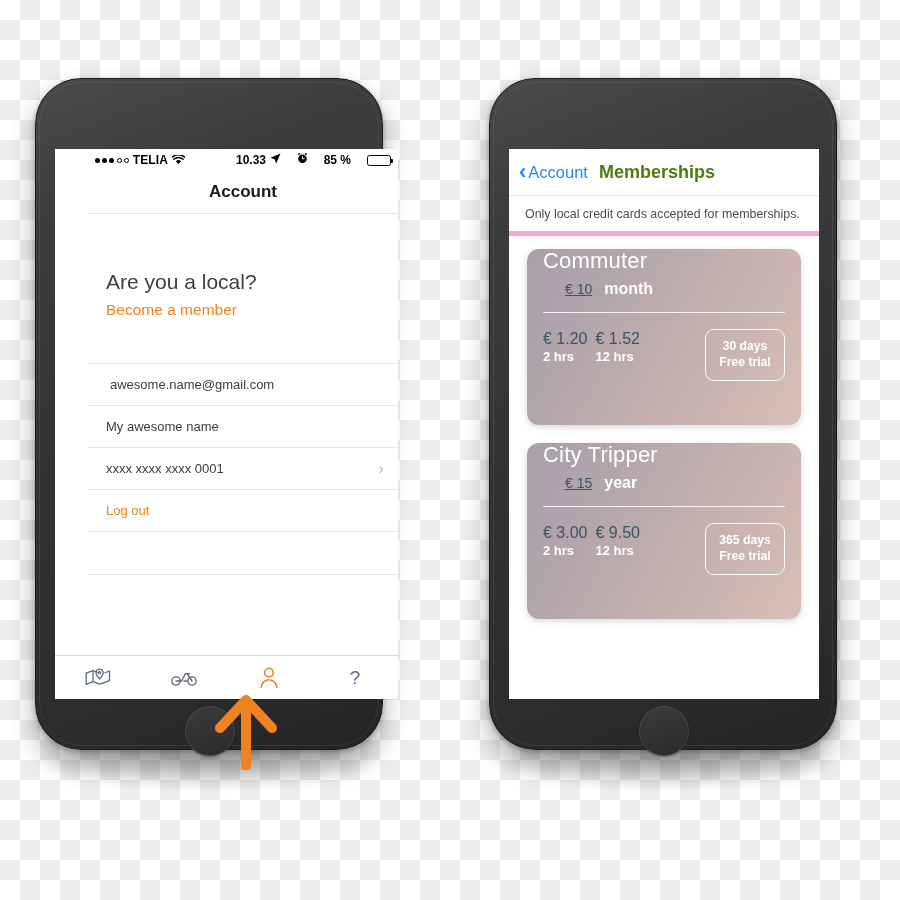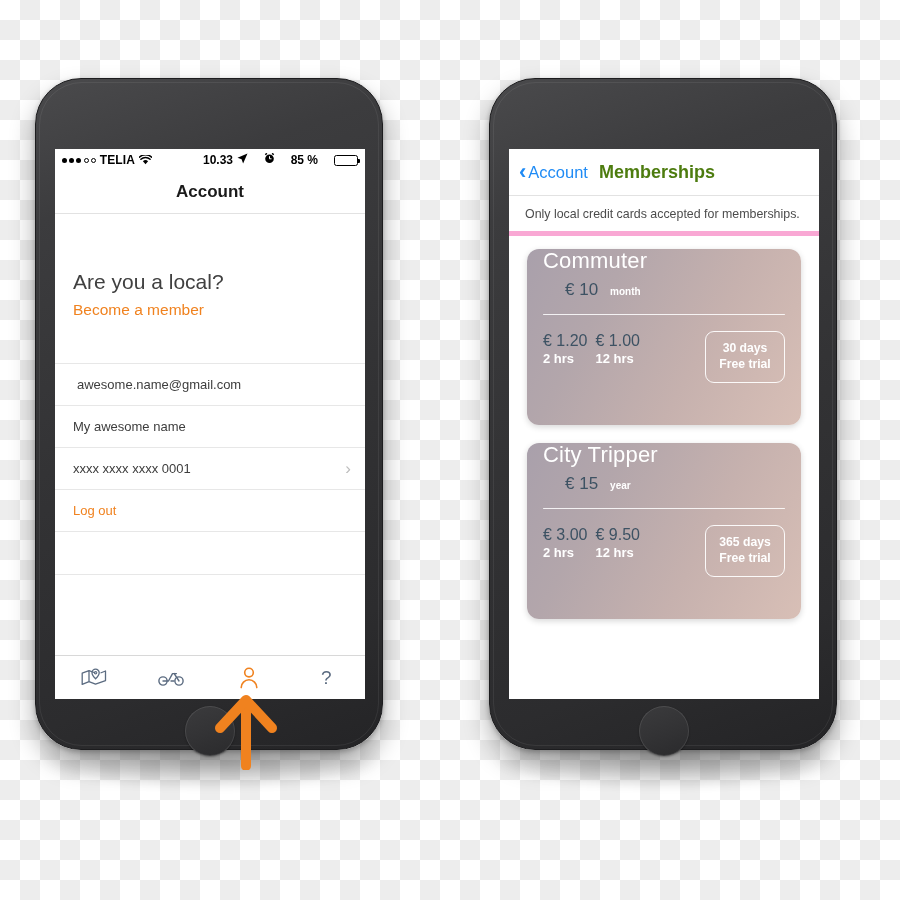--- a/index.html
+++ b/index.html
@@ -180,22 +180,22 @@
     overflow: hidden;
     cursor: pointer;
   }
   .card-name {
     font-size: 22px; color: #ffffff; letter-spacing: 0.2px; line-height: 1.1;
   }
   .card-price-row {
     margin-top: 6px; padding-left: 22px;
     display: flex; align-items: baseline; gap: 12px;
   }
-  .card-price { font-size: 17px; color: #3d5263; font-weight: normal; }
-  .card-period { font-size: 10px; color: #ffffff; font-weight: bold; }
+  .card-price { font-size: 14px; color: #3d5263; font-weight: normal; text-decoration: underline; }
+  .card-period { font-size: 16px; color: #ffffff; font-weight: bold; }
   .card-rule {
     margin-top: 14px;
     height: 1.5px; background: rgba(255,255,255,0.85);
     border-radius: 1px;
   }
   .rates {
     margin-top: 16px;
     display: flex; align-items: flex-start; gap: 8px;
   }
   .rate-amt { font-size: 16px; color: #3d5263; line-height: 1.25; }
@@ -219,21 +219,21 @@
 <div id="canvas">
 
   <div class="device-shadow" style="left:40px; top:730px; width:340px; height:60px;"></div>
 
   <div class="device" style="left:35px; top:78px; width:348px; height:672px;">
     <div class="device-inner-edge"></div>
 
     <div class="speaker" style="left:175px; top:114px; width:68px; height:6px;"></div>
     <div class="camera" style="left:249px; top:112px; width:10px; height:10px;"></div>
 
-    <div class="screen" style="left:19px; top:70px; width:310px; height:550px;">
+    <div class="screen" style="left:19px; top:70px; width:310px; height:550px;padding-left:33px;">
 
       <div class="statusbar">
         <div class="sb-left">
           <div class="sb-dots">
             <span class="dot"></span>
               <span class="dot"></span>
               <span class="dot"></span>
             <span class="dot hollow"></span>
               <span class="dot hollow"></span>
           </div>
@@ -362,21 +362,21 @@
             <span class="card-price">€ 10</span>
             <span class="card-period">month</span>
           </div>
           <div class="card-rule"></div>
           <div class="rates">
             <div>
               <div class="rate-amt">€ 1.20</div>
               <div class="rate-dur">2 hrs</div>
             </div>
             <div>
-              <div class="rate-amt">€ 1.00</div>
+              <div class="rate-amt">€ 1.52</div>
               <div class="rate-dur">12 hrs</div>
             </div>
             <div class="trial">
               <div class="trial-line">30 days</div>
               <div class="trial-line">Free trial</div>
             </div>
           </div>
         </div>
 
         <div class="card">

